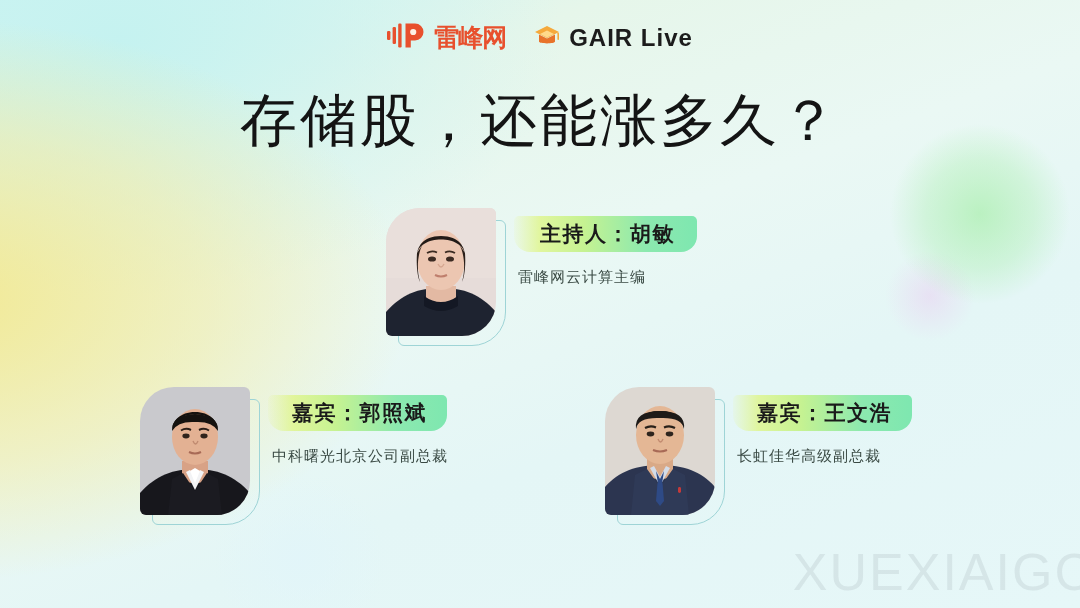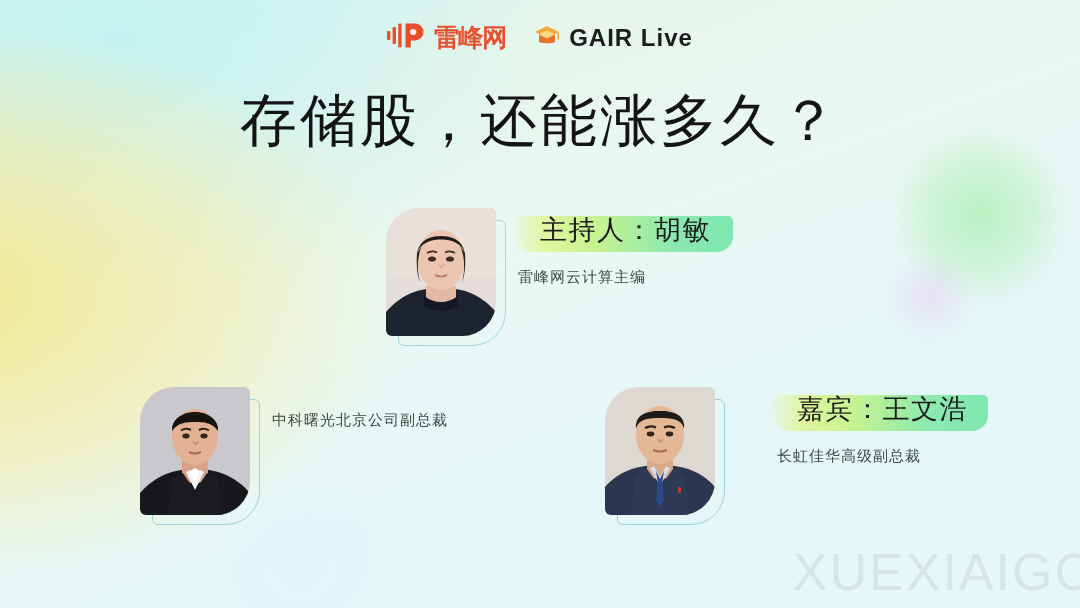--- a/index.html
+++ b/index.html
@@ -118,24 +118,24 @@
     overflow: hidden;
   }
   .photo svg { display: block; }
 
   .person-info {
     margin-left: 18px;
     padding-top: 8px;
   }
   .name-badge {
     display: inline-block;
-    padding: 1px 22px 8px 26px;
+    padding: 7px 22px 8px 26px;
     border-radius: 5px 5px 16px 16px;
-    font-size: 27px;
-    font-weight: 400;
+    font-size: 21px;
+    font-weight: 700;
     color: #1a1a1a;
     letter-spacing: 1.5px;
     line-height: 1;
     background: linear-gradient(90deg,
         rgba(232,247,140,0.10) 0%,
         rgba(222,245,130,0.75) 14%,
         rgba(196,242,140,0.95) 38%,
         rgba(140,233,175,1) 72%,
         rgba(126,231,176,1) 100%);
     white-space: nowrap;
@@ -146,21 +146,21 @@
     font-size: 15px;
     font-weight: 400;
     color: #3a4a44;
     letter-spacing: 1px;
     white-space: nowrap;
   }
 
   
   #person-host   { left: 386px; top: 208px; }
   #person-g1     { left: 140px; top: 387px; }
-  #person-g2     { left: 605px; top: 387px; gap: 40px; }
+  #person-g2     { left: 605px; top: 387px; }
 
   #person-g1 .name-badge,
   #person-g2 .name-badge { padding-left: 24px; padding-right: 20px; }
 </style>
 </head>
 <body>
 
 <div id="poster">
 
   <div class="watermark">XUEXIAIGC</div>
@@ -243,20 +243,21 @@
           <path d="M59 43 q5 -2.5 10 0.5" stroke="#2b1f18" stroke-width="2" fill="none"></path>
           <path d="M53 54 q2.5 6 5 0" stroke="#c08a70" stroke-width="1.4" fill="none"></path>
           <path d="M49 65 q6 3 12 0" stroke="#a86a56" stroke-width="2" fill="none"></path>
           <path d="M43 86 L55 104 L67 86 L78 92 L82 128 L28 128 L32 92 Z" fill="#1b1b21"></path>
           <path d="M46 85 L55 103 L64 85 L60 83 L55 93 L50 83 Z" fill="#f2f3f5"></path>
           <path d="M50 84 L55 96 L60 84 L55 81 Z" fill="#ffffff"></path>
         </svg>
       </div>
     </div>
     <div class="person-info">
+      <div class="name-badge">嘉宾：郭照斌</div>
       <div class="role-text">中科曙光北京公司副总裁</div>
     </div>
   </div>
 
   <div class="person" id="person-g2">
     <div class="photo-wrap">
       <div class="photo-frame"></div>
       <div class="photo">
         <svg width="110" height="128" viewBox="0 0 110 128">
           <rect width="110" height="128" fill="#ddd8d2"></rect>

